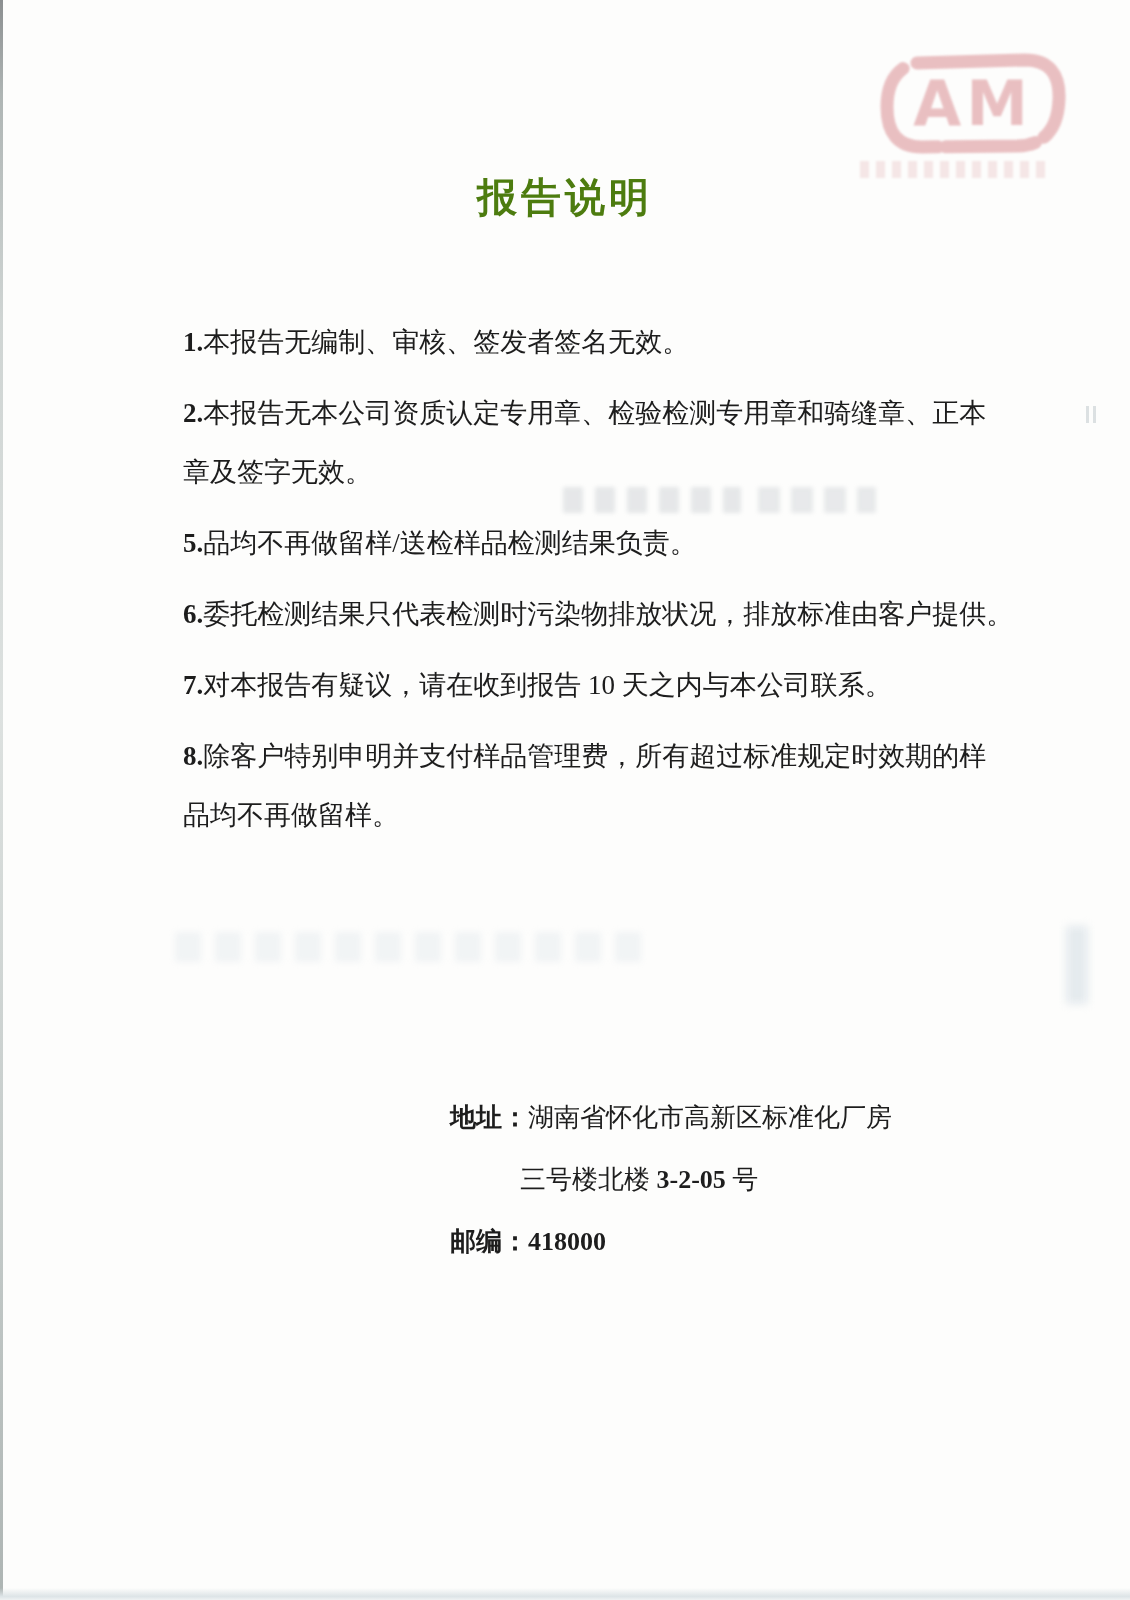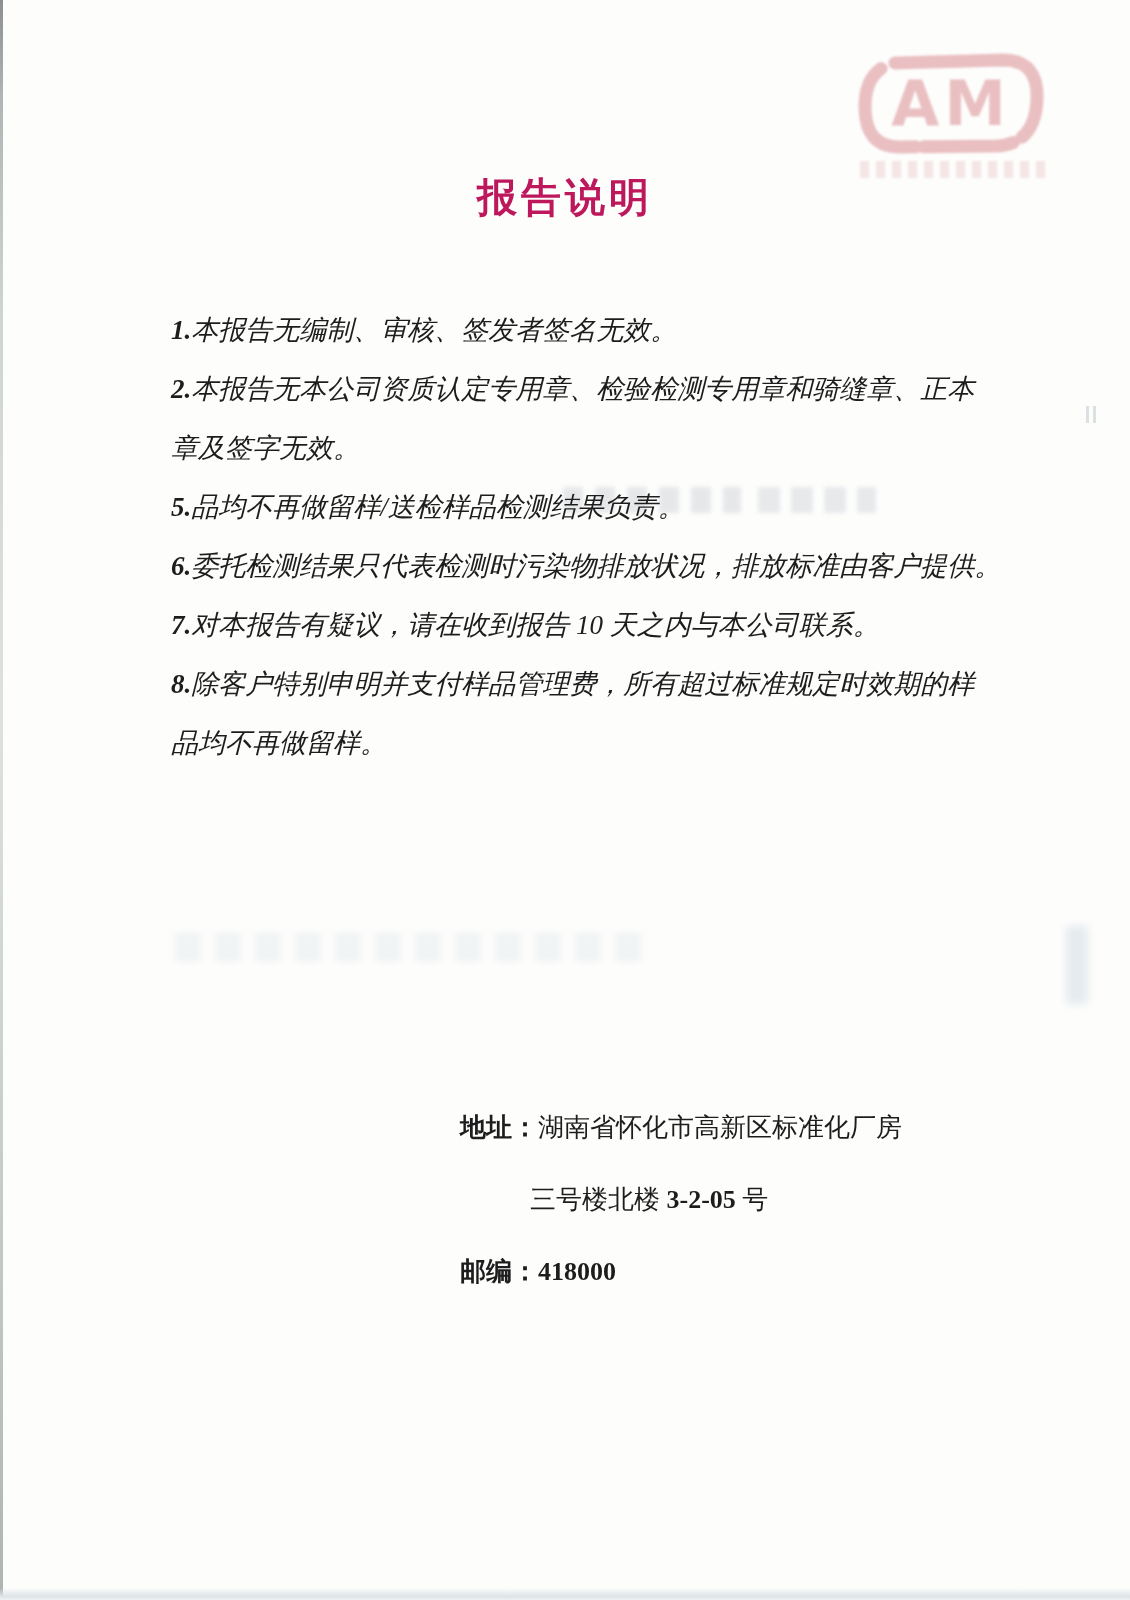--- a/index.html
+++ b/index.html
@@ -30,21 +30,21 @@
   .scan-bottom-edge {
     position: absolute;
     left: 0; bottom: 0;
     width: 100%; height: 12px;
     background: linear-gradient(180deg, rgba(226,232,234,0) 0%, #dde4e7 70%, #eef2f3 100%);
   }
 
   
   .stamp {
     position: absolute;
-    left: 853px; top: 46px;
+    left: 875px; top: 46px;
     width: 198px; height: 120px;
     opacity: 0.52;
     filter: blur(0.9px);
   }
   .stamp-code {
     position: absolute;
     left: 860px; top: 161px;
     width: 192px; height: 17px;
     background: repeating-linear-gradient(90deg,
       rgba(221,160,165,0.55) 0px 9px,
@@ -92,52 +92,51 @@
 
   
   .title {
     position: absolute;
     top: 170px; left: 0;
     width: 100%;
     text-align: center;
     font-size: 40px;
     font-weight: 600;
     letter-spacing: 4px;
-    color: #be185d;
+    color: #4d7c0f;
   }
 
   
   .notes {
     position: absolute;
     left: 171px; top: 301px;
     width: 890px;
     font-size: 27px;
     line-height: 59px;
   }
   .notes p {
-    margin: 0;
+    margin: 12px;
     white-space: pre-line;
-    font-style: italic;
   }
   .notes .num {
     font-weight: 700;
     white-space: normal;
   }
   .notes .txt {
     white-space: pre-line;
   }
 
   
   .footer {
     position: absolute;
     left: 448px; top: 1086px;
     font-size: 26px;
     line-height: 60px;
   }
-  .footer .row { margin: 12px; }
+  .footer .row { margin: 2px; }
   .footer .lbl { font-weight: 700; }
   .footer .indent { padding-left: 70px; }
   .footer .bnum { font-weight: 700; }
 </style>
 </head>
 <body>
 
 <div class="page">
 
   <div class="scan-left-edge"></div>

